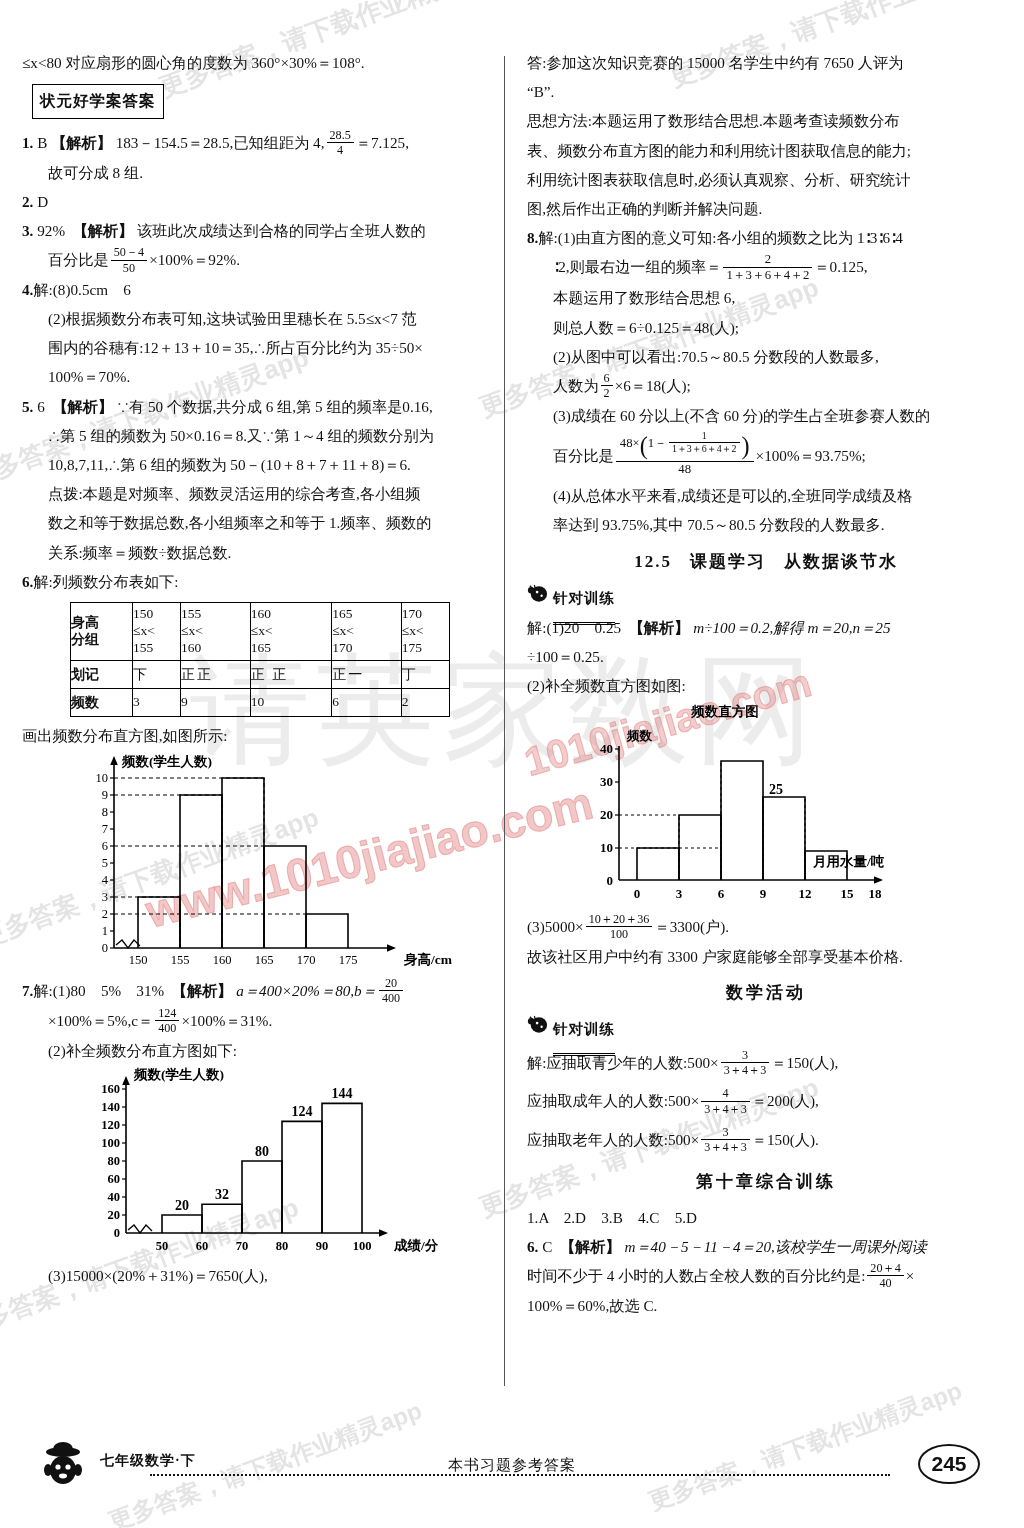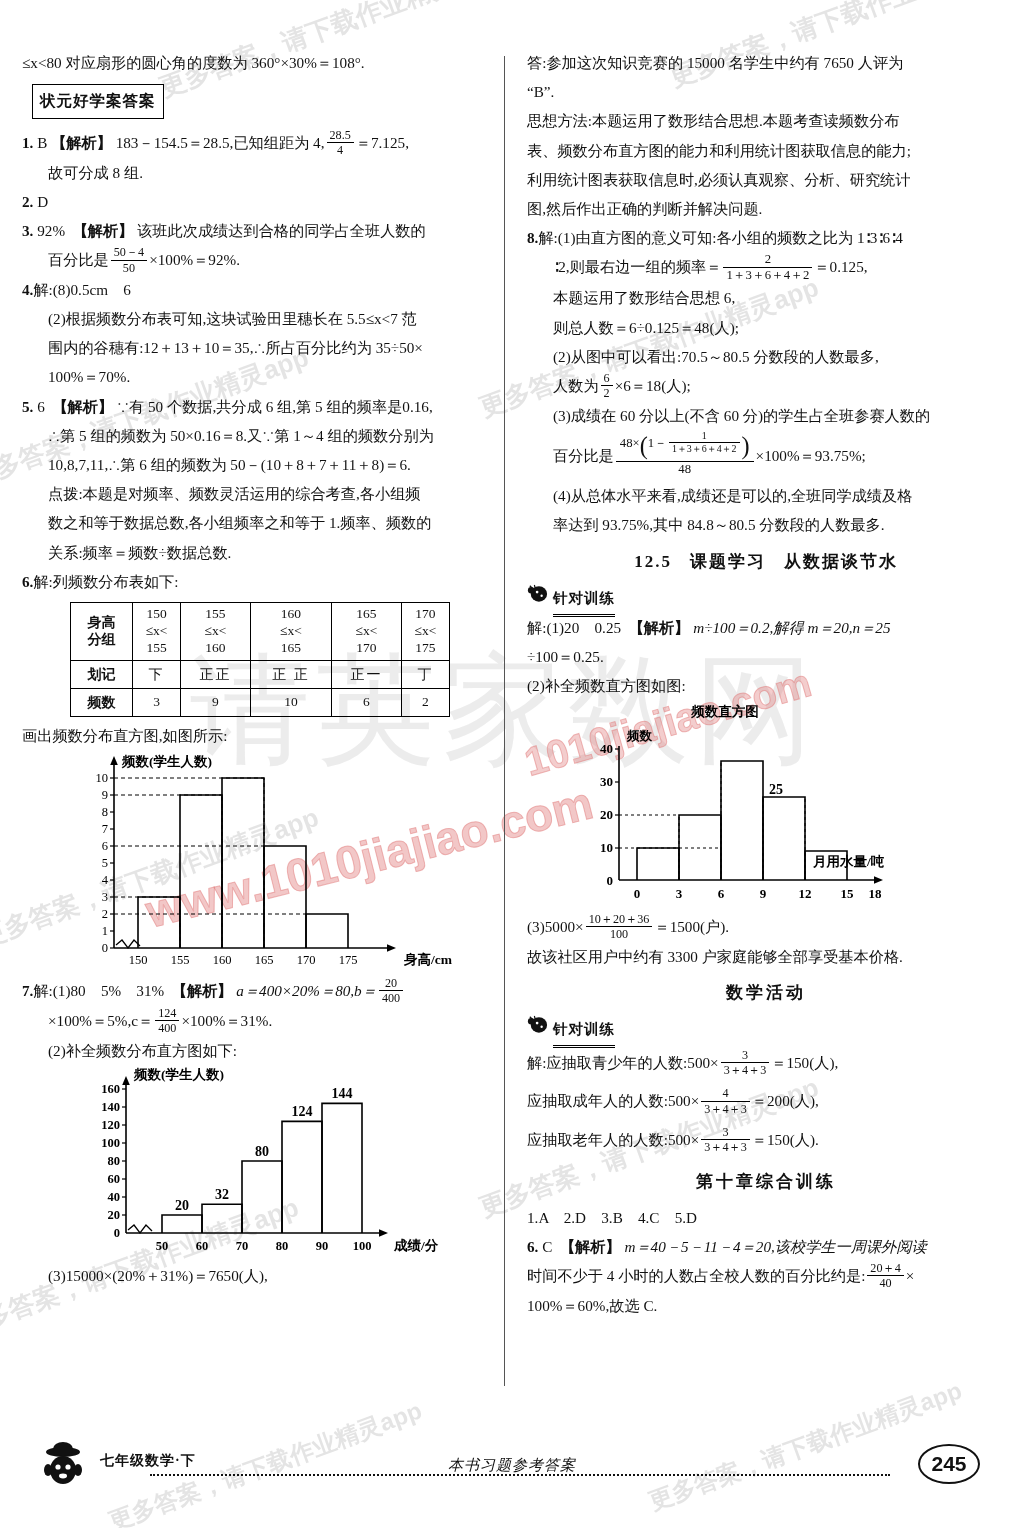--- a/index.html
+++ b/index.html
@@ -85,41 +85,41 @@
     letter-spacing:3px;
     margin:6px 0 4px 0;
   }
 
   
   .drill { position:relative; margin:6px 0 4px 0; height:24px; }
   .drill .bug { position:absolute; left:0; top:-2px; width:22px; height:20px; }
   .drill .txt {
     position:absolute; left:26px; top:0;
     font-weight:bold; font-size:14.5px; letter-spacing:1px;
-    border-bottom:3px double #000; padding-bottom:2px;
+    border-bottom:3px double #000; padding-bottom:10px;
   }
 
   
   .frac {
     display:inline-block; vertical-align:-0.52em;
     text-align:center; font-size:0.8em; line-height:1.18;
     margin:0 2px;
   }
   .frac .num { display:block; border-bottom:1.1px solid #000; padding:0 3px; }
   .frac .den { display:block; padding:0 3px; }
   .frac.big { font-size:0.84em; }
   .bigparen { font-size:1.9em; vertical-align:-0.30em; font-weight:300; }
 
   
   table.freq {
     border-collapse:collapse;
     margin:6px 0 4px 48px;
     width:380px;
     font-size:13.5px;
-    text-align:center;
+    text-align:left;
   }
   table.freq td {
     border:1.3px solid #000;
     padding:2px 0;
     line-height:1.25;
   }
   table.freq td.hd { width:62px; font-weight:bold; font-size:14px; }
   table.freq tr.r1 td { height:58px; }
   table.freq tr.r2 td, table.freq tr.r3 td { height:28px;margin-left:12px; }
   .tally { letter-spacing:2px; font-size:14px; }
@@ -137,21 +137,20 @@
   }
   .foot-left {
     position:absolute; left:100px; top:20px;
     font-weight:bold; font-size:14px; letter-spacing:1px;
     font-family:"Liberation Serif",serif;
   }
   .foot-center {
     position:absolute; left:0; right:0; top:24px;
     text-align:center; font-size:15px; letter-spacing:1px;
     font-family:"Liberation Serif",serif;
-    font-style:italic;
   }
   .foot-page {
     position:absolute; right:44px; top:12px;
     width:62px; height:40px;
     border:2.5px solid #111; border-radius:50%;
     text-align:center; line-height:36px;
     font-weight:bold; font-size:21px;
     font-family:"Liberation Sans",sans-serif;
     background:#fff;
   }
@@ -448,21 +447,21 @@
     <p class="line ind">(2)从图中可以看出:70.5～80.5 分数段的人数最多,</p>
     <p class="line ind">
       <span>人数为</span><span class="frac"><span class="num">6</span><span class="den">2</span></span><span>×6＝18(人);</span>
     </p>
     <p class="line ind">(3)成绩在 60 分以上(不含 60 分)的学生占全班参赛人数的</p>
 
     <p class="line ind" style="line-height:3.3;">
       <span>百分比是</span><span class="frac big" style="vertical-align:-0.95em;"><span class="num" style="padding:0 4px;"><span>48×</span><span class="bigparen">(</span><span>1－</span><span class="frac" style="font-size:0.78em;vertical-align:-0.5em;"><span class="num">1</span><span class="den">1＋3＋6＋4＋2</span></span><span class="bigparen">)</span></span><span class="den">48</span></span><span>×100%＝93.75%;</span>
     </p>
     <p class="line ind">(4)从总体水平来看,成绩还是可以的,全班同学成绩及格</p>
-    <p class="line ind">率达到 93.75%,其中 84.8～80.5 分数段的人数最多.</p>
+    <p class="line ind">率达到 93.75%,其中 70.5～80.5 分数段的人数最多.</p>
 
     <div class="sec-head">
       <span class="num">12.5</span><span>课题学习</span><span class="gap"></span><span>从数据谈节水</span>
     </div>
 
     <div class="drill">
       <svg class="bug" viewBox="0 0 24 22">
         <ellipse cx="13" cy="12" rx="9" ry="8.5" fill="#111"></ellipse>
         <circle cx="4.5" cy="8" r="3.6" fill="#111"></circle>
         <line x1="3" y1="3" x2="6" y2="6" stroke="#111" stroke-width="1.3"></line>
@@ -529,21 +528,21 @@
           <text x="206" y="198">9</text>
           <text x="248" y="198">12</text>
           <text x="290" y="198">15</text>
           <text x="318" y="198">18</text>
         </g>
         <text x="256" y="166" font-size="13.5" font-weight="bold" fill="#000">月用水量/吨</text>
       </svg>
     </div>
 
     <p class="line">
-      <span>(3)5000×</span><span class="frac"><span class="num">10＋20＋36</span><span class="den">100</span></span><span>＝1500(户).</span>
+      <span>(3)5000×</span><span class="frac"><span class="num">10＋20＋36</span><span class="den">100</span></span><span>＝3300(户).</span>
     </p>
     <p class="line">故该社区用户中约有 3300 户家庭能够全部享受基本价格.</p>
 
     <div class="sec-head2">数学活动</div>
 
     <div class="drill">
       <svg class="bug" viewBox="0 0 24 22">
         <ellipse cx="13" cy="12" rx="9" ry="8.5" fill="#111"></ellipse>
         <circle cx="4.5" cy="8" r="3.6" fill="#111"></circle>
         <line x1="3" y1="3" x2="6" y2="6" stroke="#111" stroke-width="1.3"></line>

